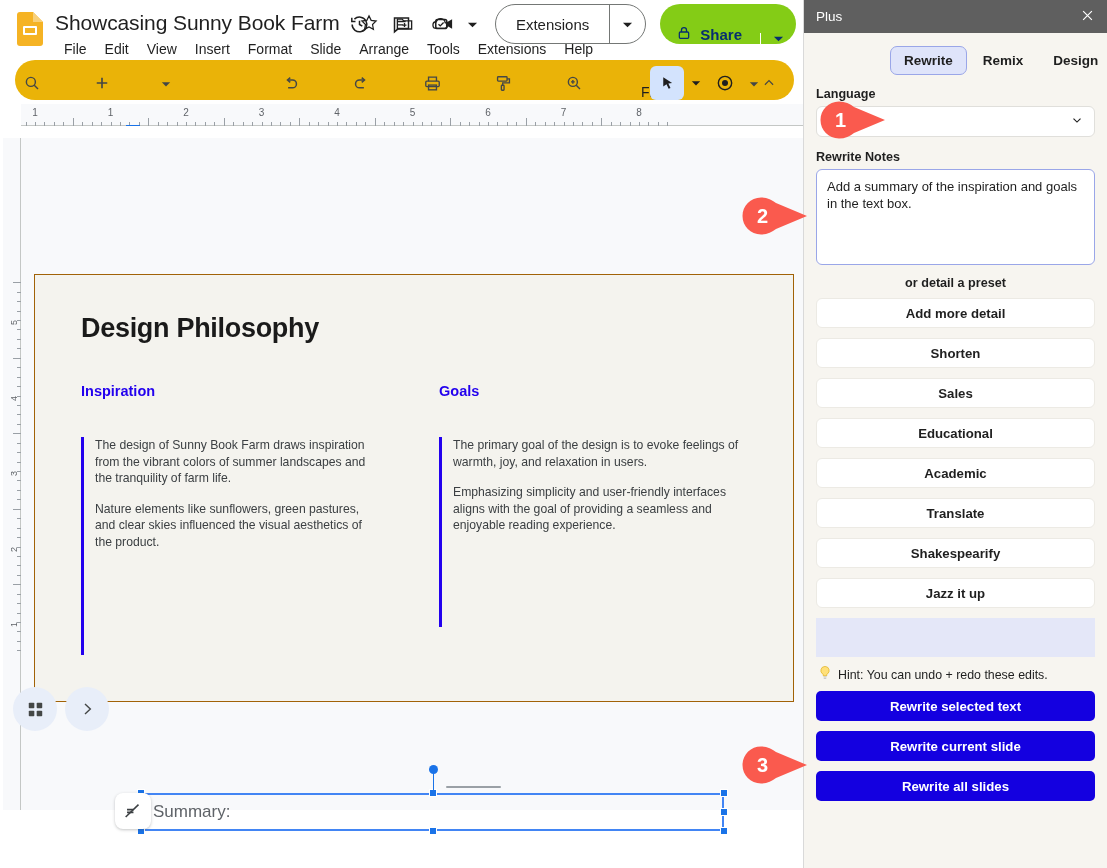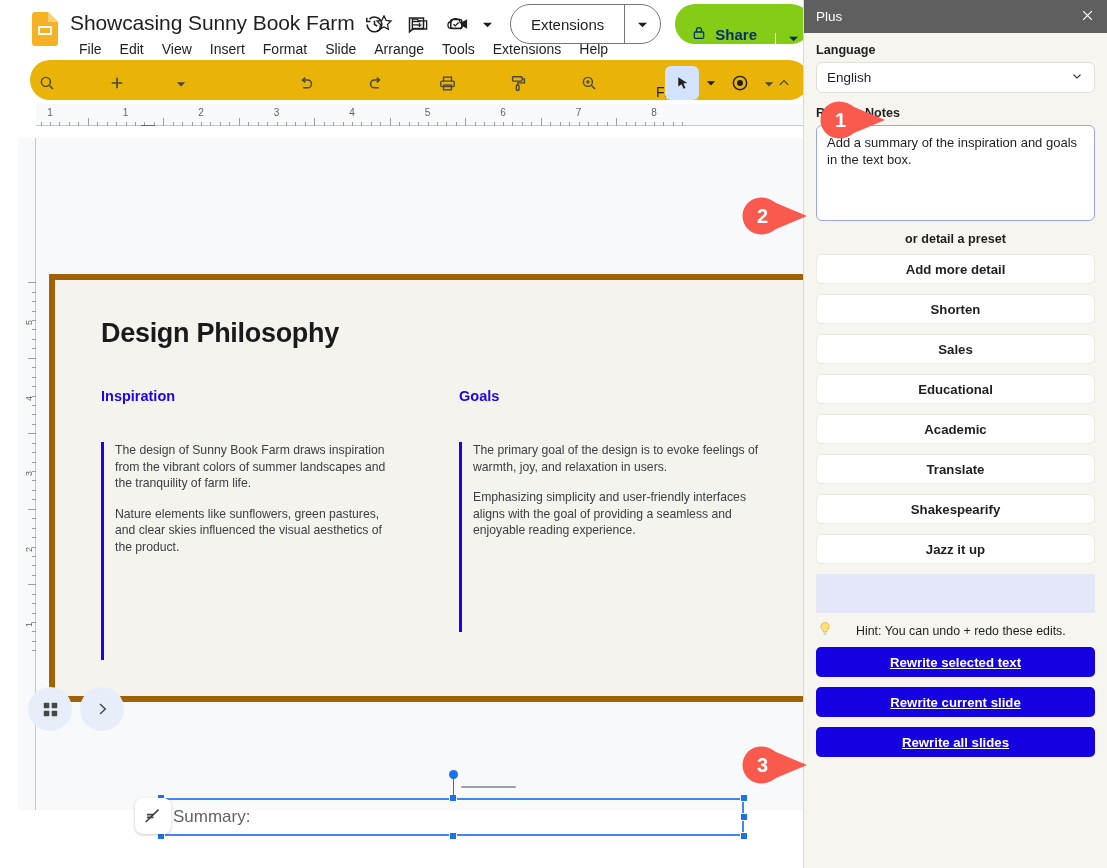--- a/index.html
+++ b/index.html
@@ -6,21 +6,21 @@
   html, body {
     width: 1107px; height: 868px;
     font-family: "Liberation Sans", sans-serif;
     background: #ffffff;
     overflow: hidden;
   }
   #app { position: relative; width: 1107px; height: 868px; }
 
   
   .slides-app {
-    position: absolute; left: 18px; top: 0; width: 803px; height: 745px;
+    position: absolute; left: 3px; top: 0; width: 803px; height: 745px;
     background: #ffffff;
   }
 
   
   .gs-header {
     position: relative; height: 60px; background: #ffffff;
     display: flex; align-items: flex-start; padding: 8px 0 0 12px;
   }
   .gs-logo {
     width: 30px; height: 38px; flex: 0 0 30px; margin-top: 2px;
@@ -118,21 +118,21 @@
   }
   .ruler-v .vbase { position: absolute; right: 0; top: 0; bottom: 0; width: 1px; background: #c4c7c5; }
 
   
   .canvas-area {
     position: absolute; left: 18px; top: 138px; width: 785px; height: 672px;
     background: #f8f9fb;
   }
   .slide {
     position: absolute; left: 13px; top: 136px; width: 760px; height: 428px;
-    background: #f4f3ee; border: 6px solid #a16207;
+    background: #f4f3ee; border: 1px solid #a16207;
   }
   .slide-title {
     position: absolute; left: 46px; top: 38px;
     font-size: 27px; font-weight: bold; color: #1a1a1a; letter-spacing: -0.3px;
   }
   .col { position: absolute; top: 108px; width: 300px; }
   .col-left { left: 46px; }
   .col-right { left: 404px; }
   .col-head {
     font-size: 14.5px; font-weight: bold; color: #2200ee; margin-bottom: 38px;
@@ -229,29 +229,28 @@
   .preset-btn {
     height: 30px; background: #ffffff; border: 1px solid #eceae4; border-radius: 6px;
     display: flex; align-items: center; justify-content: center;
     font-size: 13.2px; font-weight: bold; color: #1f1f1f; cursor: pointer;
     margin-bottom: 10px;
   }
   .pp-placeholder-block {
     height: 39px; background: #e4e7f8; margin-bottom: 2px;
   }
   .pp-hint {
-    display: flex; align-items: center; gap: 24px;
+    display: flex; align-items: center; gap: 6px;
     font-size: 12.4px; color: #1f1f1f; padding: 6px 0 7px 2px;
   }
   .action-btn {
     height: 30px; background: #1400e0; border-radius: 5px;
     display: flex; align-items: center; justify-content: center;
     font-size: 13.2px; font-weight: bold; color: #ffffff; cursor: pointer;
     margin-bottom: 10px;
-    text-decoration: underline;
   }
 
   
   .pin {
     position: absolute; width: 66px; height: 38px; z-index: 50;
     display: flex; align-items: center; justify-content: flex-start;
   }
   .pin svg { position: absolute; left: 0; top: 0; }
   .pin span {
     position: absolute; left: 15px; top: 50%; transform: translateY(-50%);
@@ -677,20 +676,25 @@
     <div class="pp-header">
       <div class="pp-title">Plus</div>
       <div class="pp-close">
         <svg width="15" height="15" viewBox="0 0 24 24" fill="none" stroke="#ffffff" stroke-width="1.9">
           <path d="M5 5l14 14M19 5L5 19"></path>
         </svg>
       </div>
     </div>
 
     <div class="pp-body">
+      <div class="pp-tabs">
+        <div class="pp-tab selected">Rewrite</div>
+        <div class="pp-tab">Remix</div>
+        <div class="pp-tab">Design</div>
+      </div>
 
       <div class="pp-label">Language</div>
       <div class="pp-select">
         <span>English</span>
         <span>
           <svg width="14" height="14" viewBox="0 0 24 24" fill="none" stroke="#1f1f1f" stroke-width="2">
             <path d="M6 9.5l6 6 6-6"></path>
           </svg>
         </span>
       </div>

